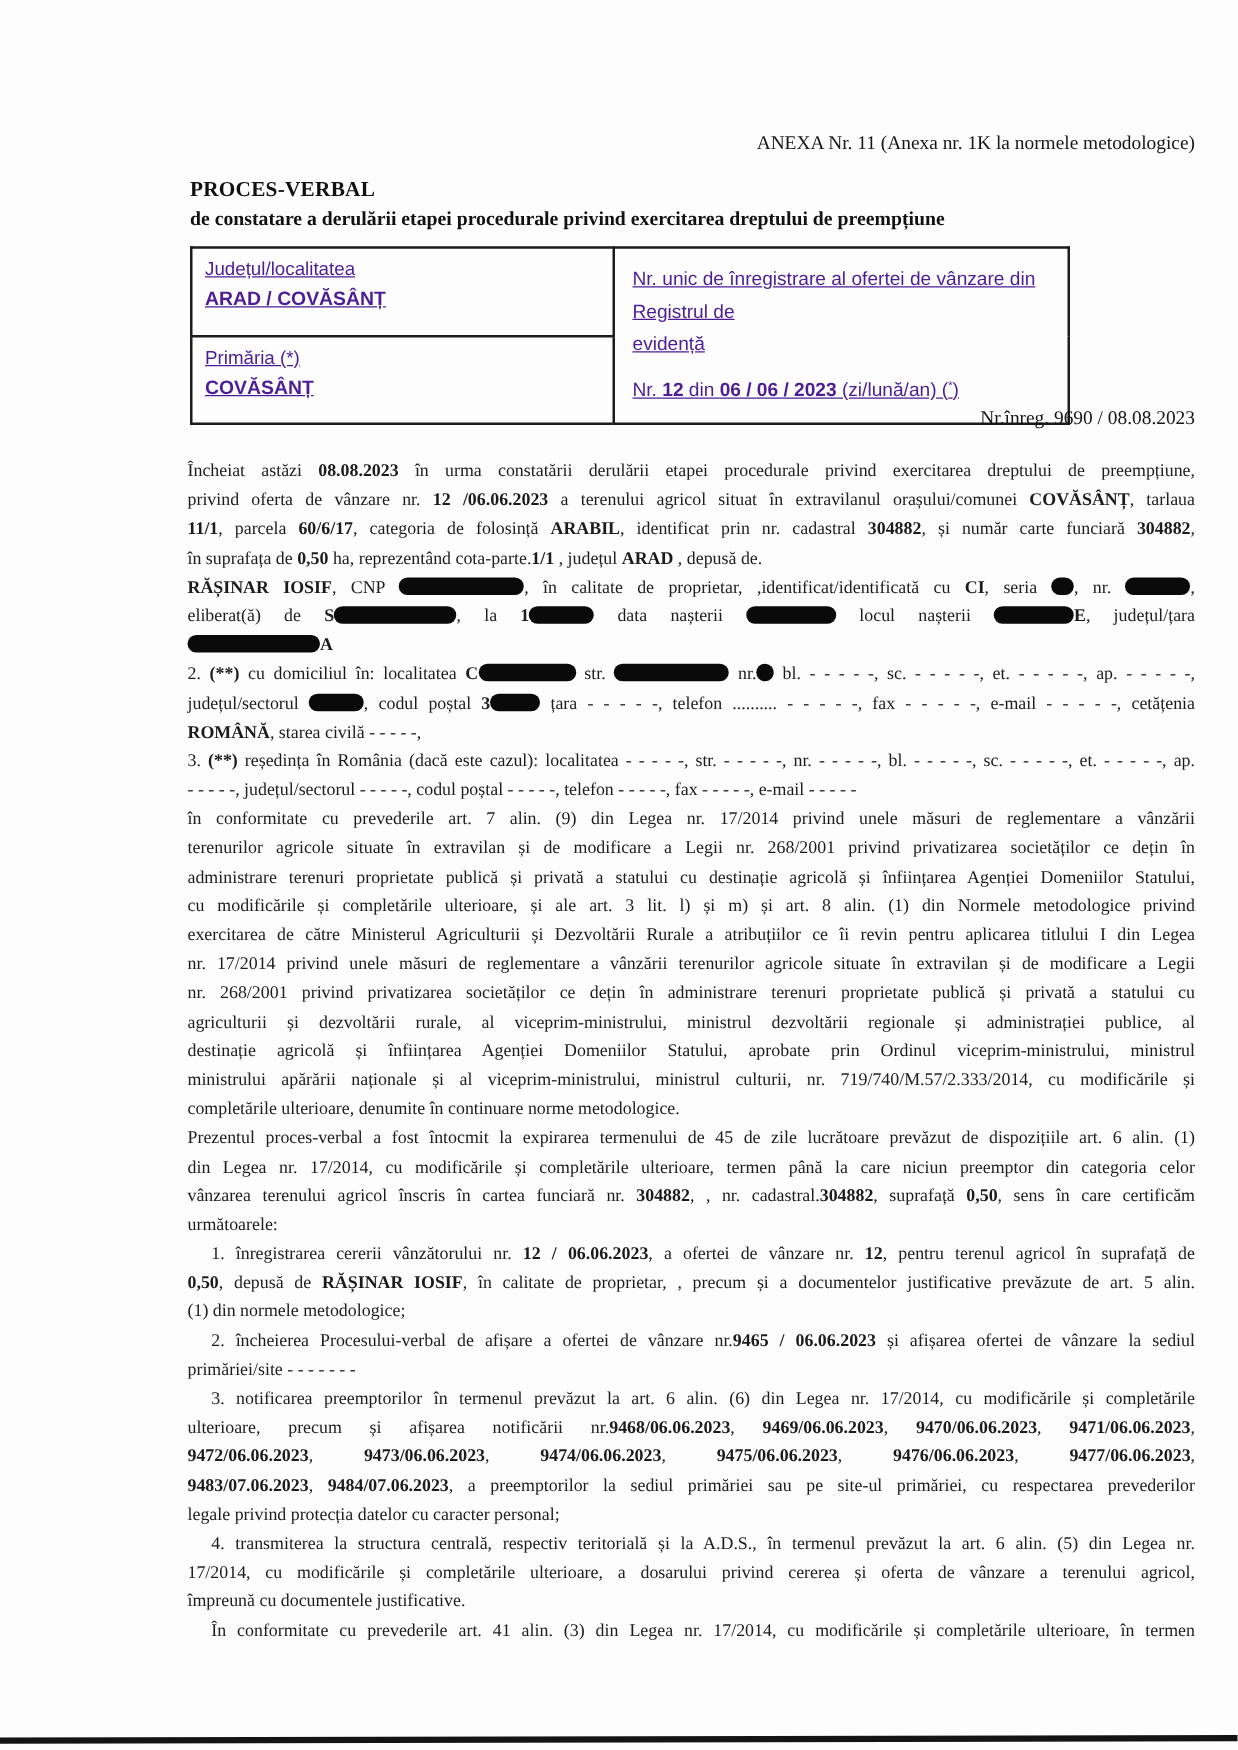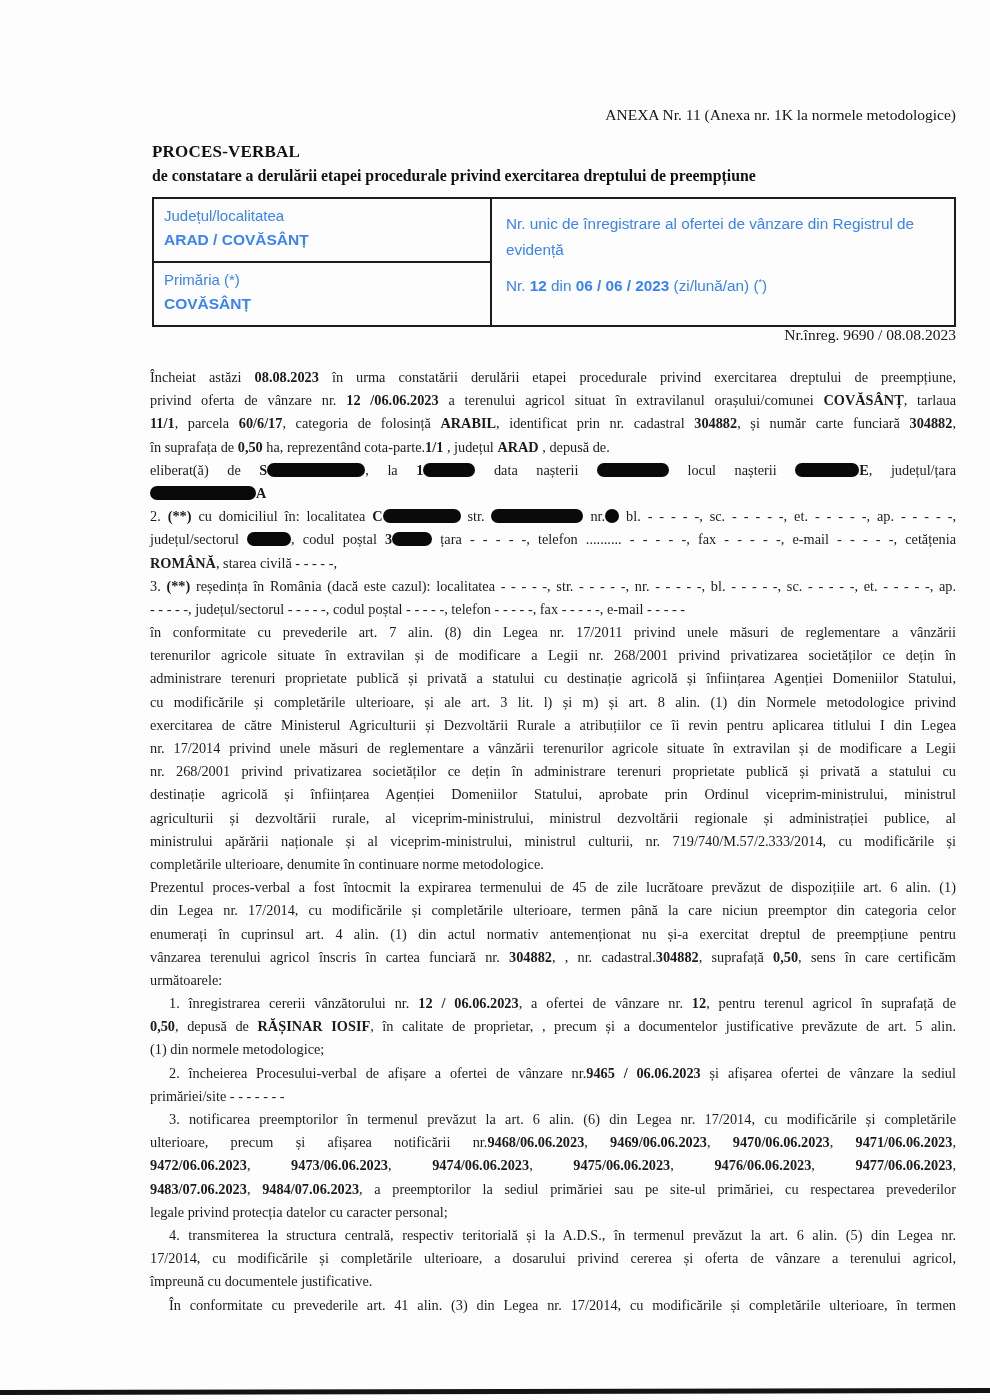--- a/index.html
+++ b/index.html
@@ -6,22 +6,22 @@
   body{width:990px;height:1400px;background:#fdfdfd;position:relative;overflow:hidden;
        font-family:"Liberation Serif",serif;color:#1b1b1b;}
   .page{position:absolute;inset:0;padding-left:36px;}
 
   .anexa{position:absolute;top:106px;right:34px;font-size:15.5px;color:#161616;}
   .title{position:absolute;top:142px;left:152px;width:804px;text-align:left;
          font-weight:bold;font-size:17px;letter-spacing:.2px;color:#111;}
   .subtitle{position:absolute;top:167px;left:152px;width:804px;
             font-weight:bold;font-size:15.8px;color:#111;}
 
-  table.hdr{position:absolute;top:197px;left:152px;width:804px;border-collapse:collapse;
-            font-family:"Liberation Sans",sans-serif;color:#3b82f6;table-layout:fixed;}
+  table.hdr{position:absolute;top:197px;left:152px;width:704px;border-collapse:collapse;
+            font-family:"Liberation Sans",sans-serif;color:#4c1d95;table-layout:fixed;text-decoration:underline;}
   table.hdr td{border:2px solid #1c1c1c;vertical-align:top;}
   td.lc{width:316px;padding:8px 10px 4px;height:50px;}
   td.rc{padding:12px 14px;line-height:26px;font-size:15.3px;margin-left:32px;}
   .lbl{font-size:15px;margin-bottom:7px;}
   .val{font-size:15.5px;font-weight:bold;}
   .regnr{margin-top:6px;}
   sup{font-size:9px;}
 
   .nrinreg{position:absolute;top:326px;right:34px;font-size:15.5px;color:#161616;}
 
@@ -69,41 +69,41 @@
   </tbody>
     </table>
 
   <div class="nrinreg">Nr.înreg. 9690 / 08.08.2023</div>
 
   <div class="docbody">
       <div class="bline j"><span>Încheiat astăzi </span><span class="b">08.08.2023</span><span> în urma constatării derulării etapei procedurale privind exercitarea dreptului de preempțiune,</span></div>
       <div class="bline j"><span>privind oferta de vânzare nr. </span><span class="b">12 /06.06.2023</span><span> a terenului agricol situat în extravilanul orașului/comunei </span><span class="b">COVĂSÂNȚ</span><span>, tarlaua</span></div>
       <div class="bline j"><span class="b">11/1</span><span>, parcela </span><span class="b">60/6/17</span><span>, categoria de folosință </span><span class="b">ARABIL</span><span>, identificat prin nr. cadastral </span><span class="b">304882</span><span>, și număr carte funciară </span><span class="b">304882</span><span>,</span></div>
       <div class="bline"><span>în suprafața de </span><span class="b">0,50</span><span> ha, reprezentând cota-parte.</span><span class="b">1/1</span><span> , județul </span><span class="b">ARAD</span><span> , depusă de.</span></div>
+      <div class="bline j"><span class="b">RĂȘINAR IOSIF</span><span>, CNP </span><span class="redact" style="width: 100px;"></span><span>, în calitate de proprietar, ,identificat/identificată cu </span><span class="b">CI</span><span>, seria </span><span class="redact" style="width: 18px;"></span><span>, nr. </span><span class="redact" style="width: 52px;"></span><span>,</span></div>
       <div class="bline j"><span>eliberat(ă) de </span><span class="b">S</span><span class="redact" style="width: 98px;"></span><span>, la </span><span class="b">1</span><span class="redact" style="width: 52px;"></span><span> data nașterii </span><span class="redact" style="width: 72px;"></span><span> locul nașterii </span><span class="redact" style="width: 64px;"></span><span class="b">E</span><span>, județul/țara</span></div>
       <div class="bline"><span class="redact" style="width: 106px;"></span><span class="b">A</span></div>
       <div class="bline j"><span>2. </span><span class="b">(**)</span><span> cu domiciliul în: localitatea </span><span class="b">C</span><span class="redact" style="width: 78px;"></span><span> str. </span><span class="redact" style="width: 92px;"></span><span> nr.</span><span class="redact" style="width: 14px;"></span><span> bl. - - - - -, sc. - - - - -, et. - - - - -, ap. - - - - -,</span></div>
       <div class="bline j"><span>județul/sectorul </span><span class="redact" style="width: 44px;"></span><span>, codul poștal </span><span class="b">3</span><span class="redact" style="width: 40px;"></span><span> țara - - - - -, telefon .......... - - - - -, fax - - - - -, e-mail - - - - -, cetățenia</span></div>
       <div class="bline"><span class="b">ROMÂNĂ</span><span>, starea civilă - - - - -,</span></div>
       <div class="bline j"><span>3. </span><span class="b">(**)</span><span> reședința în România (dacă este cazul): localitatea - - - - -, str. - - - - -, nr. - - - - -, bl. - - - - -, sc. - - - - -, et. - - - - -, ap.</span></div>
       <div class="bline"><span>- - - - -, județul/sectorul - - - - -, codul poștal - - - - -, telefon - - - - -, fax - - - - -, e-mail - - - - -</span></div>
-      <div class="bline j"><span>în conformitate cu prevederile art. 7 alin. (8) din Legea nr. 17/2011 privind unele măsuri de reglementare a vânzării</span></div>
+      <div class="bline j"><span>în conformitate cu prevederile art. 7 alin. (9) din Legea nr. 17/2014 privind unele măsuri de reglementare a vânzării</span></div>
       <div class="bline j"><span>terenurilor agricole situate în extravilan și de modificare a Legii nr. 268/2001 privind privatizarea societăților ce dețin în</span></div>
       <div class="bline j"><span>administrare terenuri proprietate publică și privată a statului cu destinație agricolă și înființarea Agenției Domeniilor Statului,</span></div>
       <div class="bline j"><span>cu modificările și completările ulterioare, și ale art. 3 lit. l) și m) și art. 8 alin. (1) din Normele metodologice privind</span></div>
       <div class="bline j"><span>exercitarea de către Ministerul Agriculturii și Dezvoltării Rurale a atribuțiilor ce îi revin pentru aplicarea titlului I din Legea</span></div>
       <div class="bline j"><span>nr. 17/2014 privind unele măsuri de reglementare a vânzării terenurilor agricole situate în extravilan și de modificare a Legii</span></div>
       <div class="bline j"><span>nr. 268/2001 privind privatizarea societăților ce dețin în administrare terenuri proprietate publică și privată a statului cu</span></div>
+      <div class="bline j"><span>agriculturii și dezvoltării rurale, al viceprim-ministrului, ministrul dezvoltării regionale și administrației publice, al</span></div>
       <div class="bline j"><span>destinație agricolă și înființarea Agenției Domeniilor Statului, aprobate prin Ordinul viceprim-ministrului, ministrul</span></div>
-      <div class="bline j"><span>agriculturii și dezvoltării rurale, al viceprim-ministrului, ministrul dezvoltării regionale și administrației publice, al</span></div>
       <div class="bline j"><span>ministrului apărării naționale și al viceprim-ministrului, ministrul culturii, nr. 719/740/M.57/2.333/2014, cu modificările și</span></div>
       <div class="bline"><span>completările ulterioare, denumite în continuare norme metodologice.</span></div>
       <div class="bline j"><span>Prezentul proces-verbal a fost întocmit la expirarea termenului de 45 de zile lucrătoare prevăzut de dispozițiile art. 6 alin. (1)</span></div>
       <div class="bline j"><span>din Legea nr. 17/2014, cu modificările și completările ulterioare, termen până la care niciun preemptor din categoria celor</span></div>
-      <div class="bline j"><span>enumerați în cuprinsul art. 4 alin. (1) din actul normativ antemenționat nu și-a exercitat dreptul de preempțiune pentru</span></div>
       <div class="bline j"><span>vânzarea terenului agricol înscris în cartea funciară nr. </span><span class="b">304882</span><span>, , nr. cadastral.</span><span class="b">304882</span><span>, suprafață </span><span class="b">0,50</span><span>, sens în care certificăm</span></div>
       <div class="bline"><span>următoarele:</span></div>
       <div class="bline j ind"><span>1. înregistrarea cererii vânzătorului nr. </span><span class="b">12 / 06.06.2023</span><span>, a ofertei de vânzare nr. </span><span class="b">12</span><span>, pentru terenul agricol în suprafață de</span></div>
       <div class="bline j"><span class="b">0,50</span><span>, depusă de </span><span class="b">RĂȘINAR IOSIF</span><span>, în calitate de proprietar, , precum și a documentelor justificative prevăzute de art. 5 alin.</span></div>
       <div class="bline"><span>(1) din normele metodologice;</span></div>
       <div class="bline j ind"><span>2. încheierea Procesului-verbal de afișare a ofertei de vânzare nr.</span><span class="b">9465 / 06.06.2023</span><span> și afișarea ofertei de vânzare la sediul</span></div>
       <div class="bline"><span>primăriei/site - - - - - - -</span></div>
       <div class="bline j ind"><span>3. notificarea preemptorilor în termenul prevăzut la art. 6 alin. (6) din Legea nr. 17/2014, cu modificările și completările</span></div>
       <div class="bline j"><span>ulterioare, precum și afișarea notificării nr.</span><span class="b">9468/06.06.2023</span><span>, </span><span class="b">9469/06.06.2023</span><span>, </span><span class="b">9470/06.06.2023</span><span>, </span><span class="b">9471/06.06.2023</span><span>,</span></div>
       <div class="bline j"><span class="b">9472/06.06.2023</span><span>, </span><span class="b">9473/06.06.2023</span><span>, </span><span class="b">9474/06.06.2023</span><span>, </span><span class="b">9475/06.06.2023</span><span>, </span><span class="b">9476/06.06.2023</span><span>, </span><span class="b">9477/06.06.2023</span><span>,</span></div>

